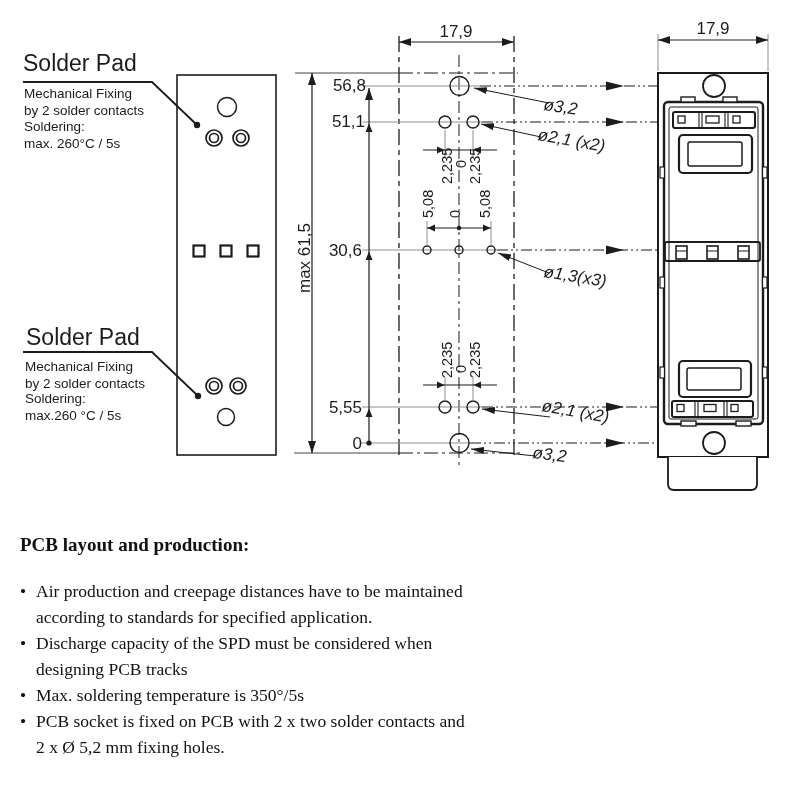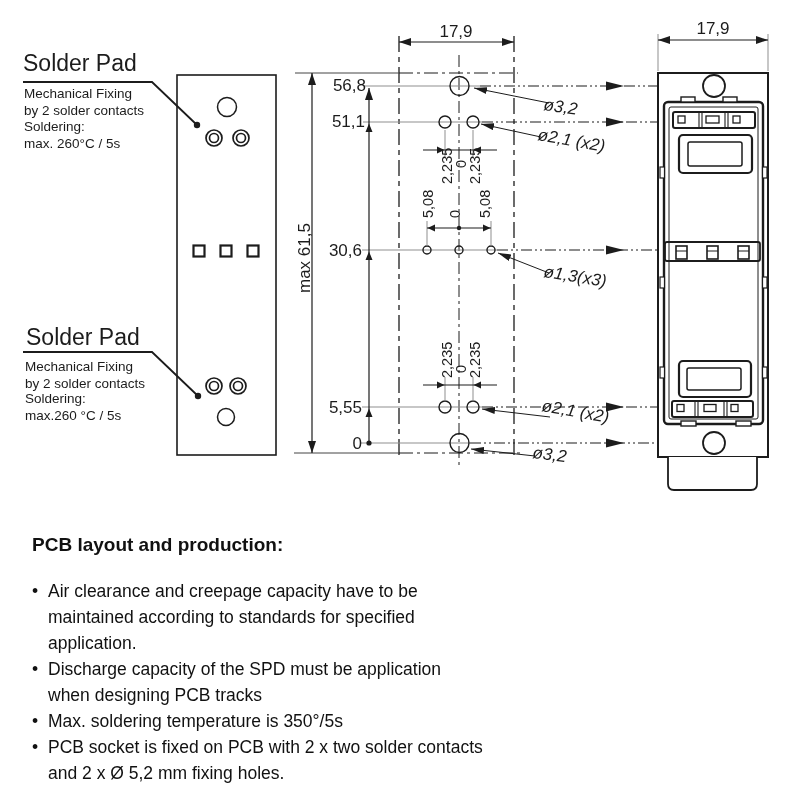--- a/index.html
+++ b/index.html
@@ -5,21 +5,21 @@
   html,body{margin:0;padding:0;background:#ffffff;}
   #stage{position:relative;width:800px;height:800px;background:#ffffff;overflow:hidden;
          font-family:"Liberation Sans",sans-serif;color:#111;}
   #drawing{position:absolute;left:0;top:0;}
   svg text{fill:#1c1c1c;}
   .dim-label{font-size:17px;}
   .pitch-label{font-size:14.5px;}
   .callout-label{font-size:17px;font-style:italic;}
   .pad-title{font-size:23px;}
   .pad-body{font-size:13.5px;}
-  #notes{position:absolute;left:32px;top:534px;width:470px;}
+  #notes{position:absolute;left:20px;top:534px;width:470px;font-family:Liberation Serif, serif;}
   #notes-heading{font-size:19px;font-weight:bold;margin:0 0 22px 0;}
   .bullet-item{display:flex;width:452px;font-size:17.5px;line-height:26px;}
   .bullet-marker{width:16px;flex:0 0 16px;}
   .bullet-text{flex:1;}
 </style>
 </head>
 <body>
 
 <div id="stage">
 
@@ -251,25 +251,25 @@
     </g>
 
     <circle cx="714" cy="443" r="11" fill="#ffffff" stroke="#1c1c1c" stroke-width="1.8"></circle>
   </g>
 </svg>
 
 <div id="notes">
   <p id="notes-heading">PCB layout and production:</p>
   <div class="bullet-item">
     <span class="bullet-marker">•</span>
-    <span class="bullet-text">Air clearance and creepage capacity have to be maintained according to standards for specified application.</span>
-  </div>
-  <div class="bullet-item">
-    <span class="bullet-marker">•</span>
-    <span class="bullet-text">Discharge capacity of the SPD must be application when designing PCB tracks</span>
+    <span class="bullet-text">Air production and creepage distances have to be maintained according to standards for specified application.</span>
+  </div>
+  <div class="bullet-item">
+    <span class="bullet-marker">•</span>
+    <span class="bullet-text">Discharge capacity of the SPD must be considered when designing PCB tracks</span>
   </div>
   <div class="bullet-item">
     <span class="bullet-marker">•</span>
     <span class="bullet-text">Max. soldering temperature is 350°/5s</span>
   </div>
   <div class="bullet-item">
     <span class="bullet-marker">•</span>
     <span class="bullet-text">PCB socket is fixed on PCB with 2 x two solder contacts and 2 x Ø 5,2 mm fixing holes.</span>
   </div>
 </div>

